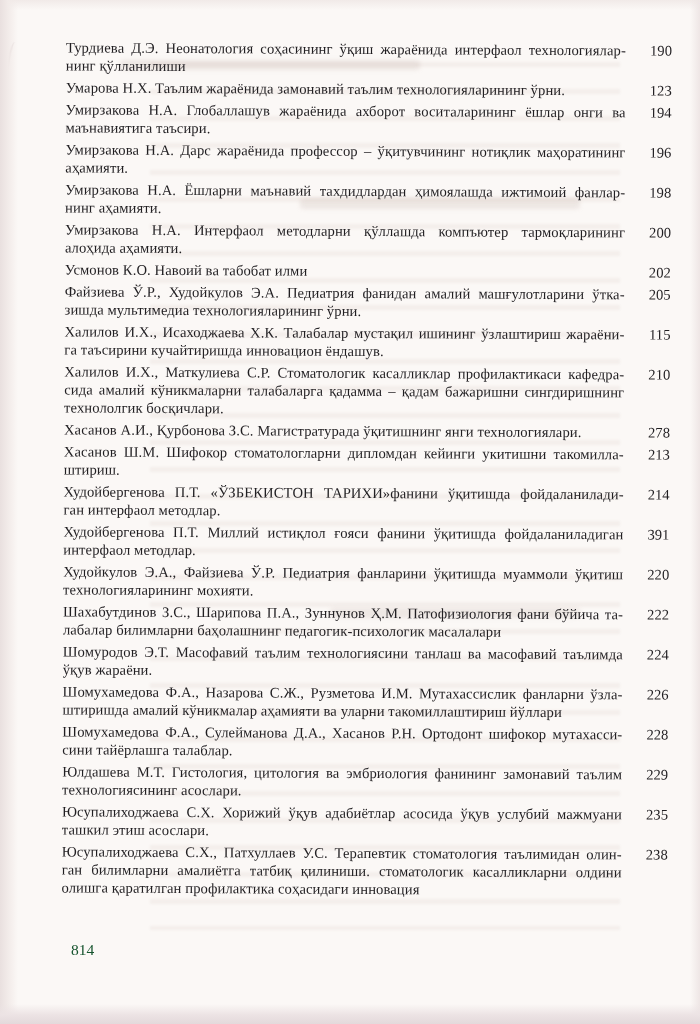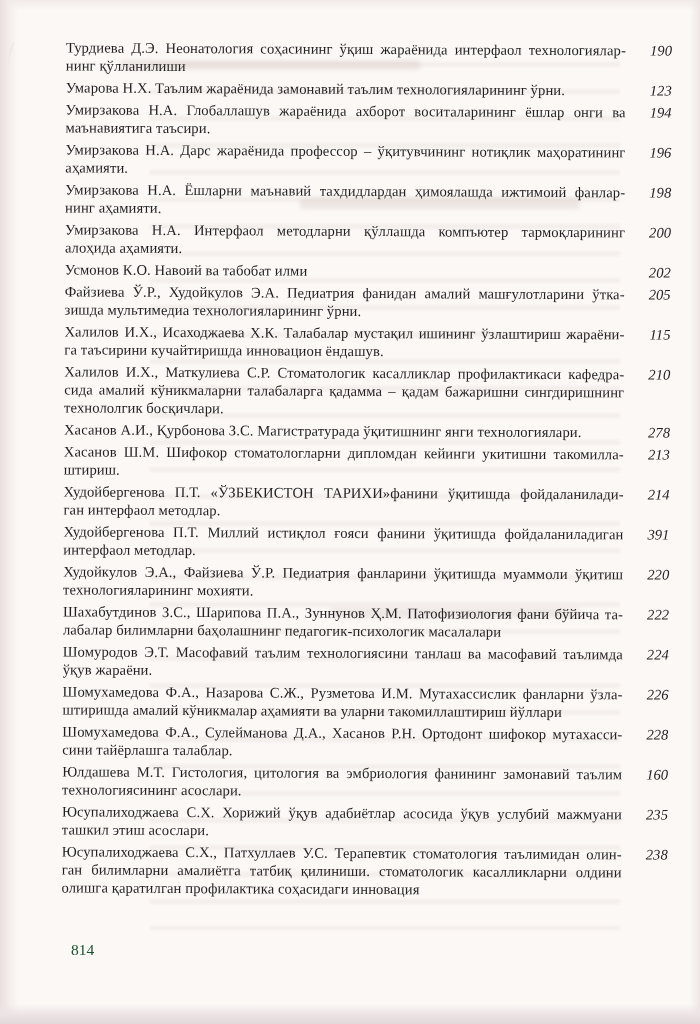--- a/index.html
+++ b/index.html
@@ -112,21 +112,20 @@
   .toc-line.last {
     text-align: left;
     text-align-last: left;
   }
   .entry-page {
     flex: 1;
     text-align: right;
     font-size: 14.6px;
     line-height: 18px;
     color: #211f22;
-    font-style: italic;
   }
   .footer-page-number {
     position: absolute;
     left: 71px;
     top: 941px;
     font-size: 15.5px;
     color: #14532d;
   }
 </style>
 </head>
@@ -288,21 +287,21 @@
           <div class="toc-line last">сини тайёрлашга талаблар.</div>
         </div>
     <div class="entry-page">228</div>
   </div>
 
   <div class="entry">
     <div class="entry-text">
           <div class="toc-line">Юлдашева М.Т. Гистология, цитология ва эмбриология фанининг замонавий таълим</div>
           <div class="toc-line last">технологиясининг асослари.</div>
         </div>
-    <div class="entry-page">160</div>
+    <div class="entry-page">229</div>
   </div>
 
   <div class="entry">
     <div class="entry-text">
           <div class="toc-line">Юсупалиходжаева С.Х. Хорижий ўқув адабиётлар асосида ўқув услубий мажмуани</div>
           <div class="toc-line last">ташкил этиш асослари.</div>
         </div>
     <div class="entry-page">235</div>
   </div>
 

